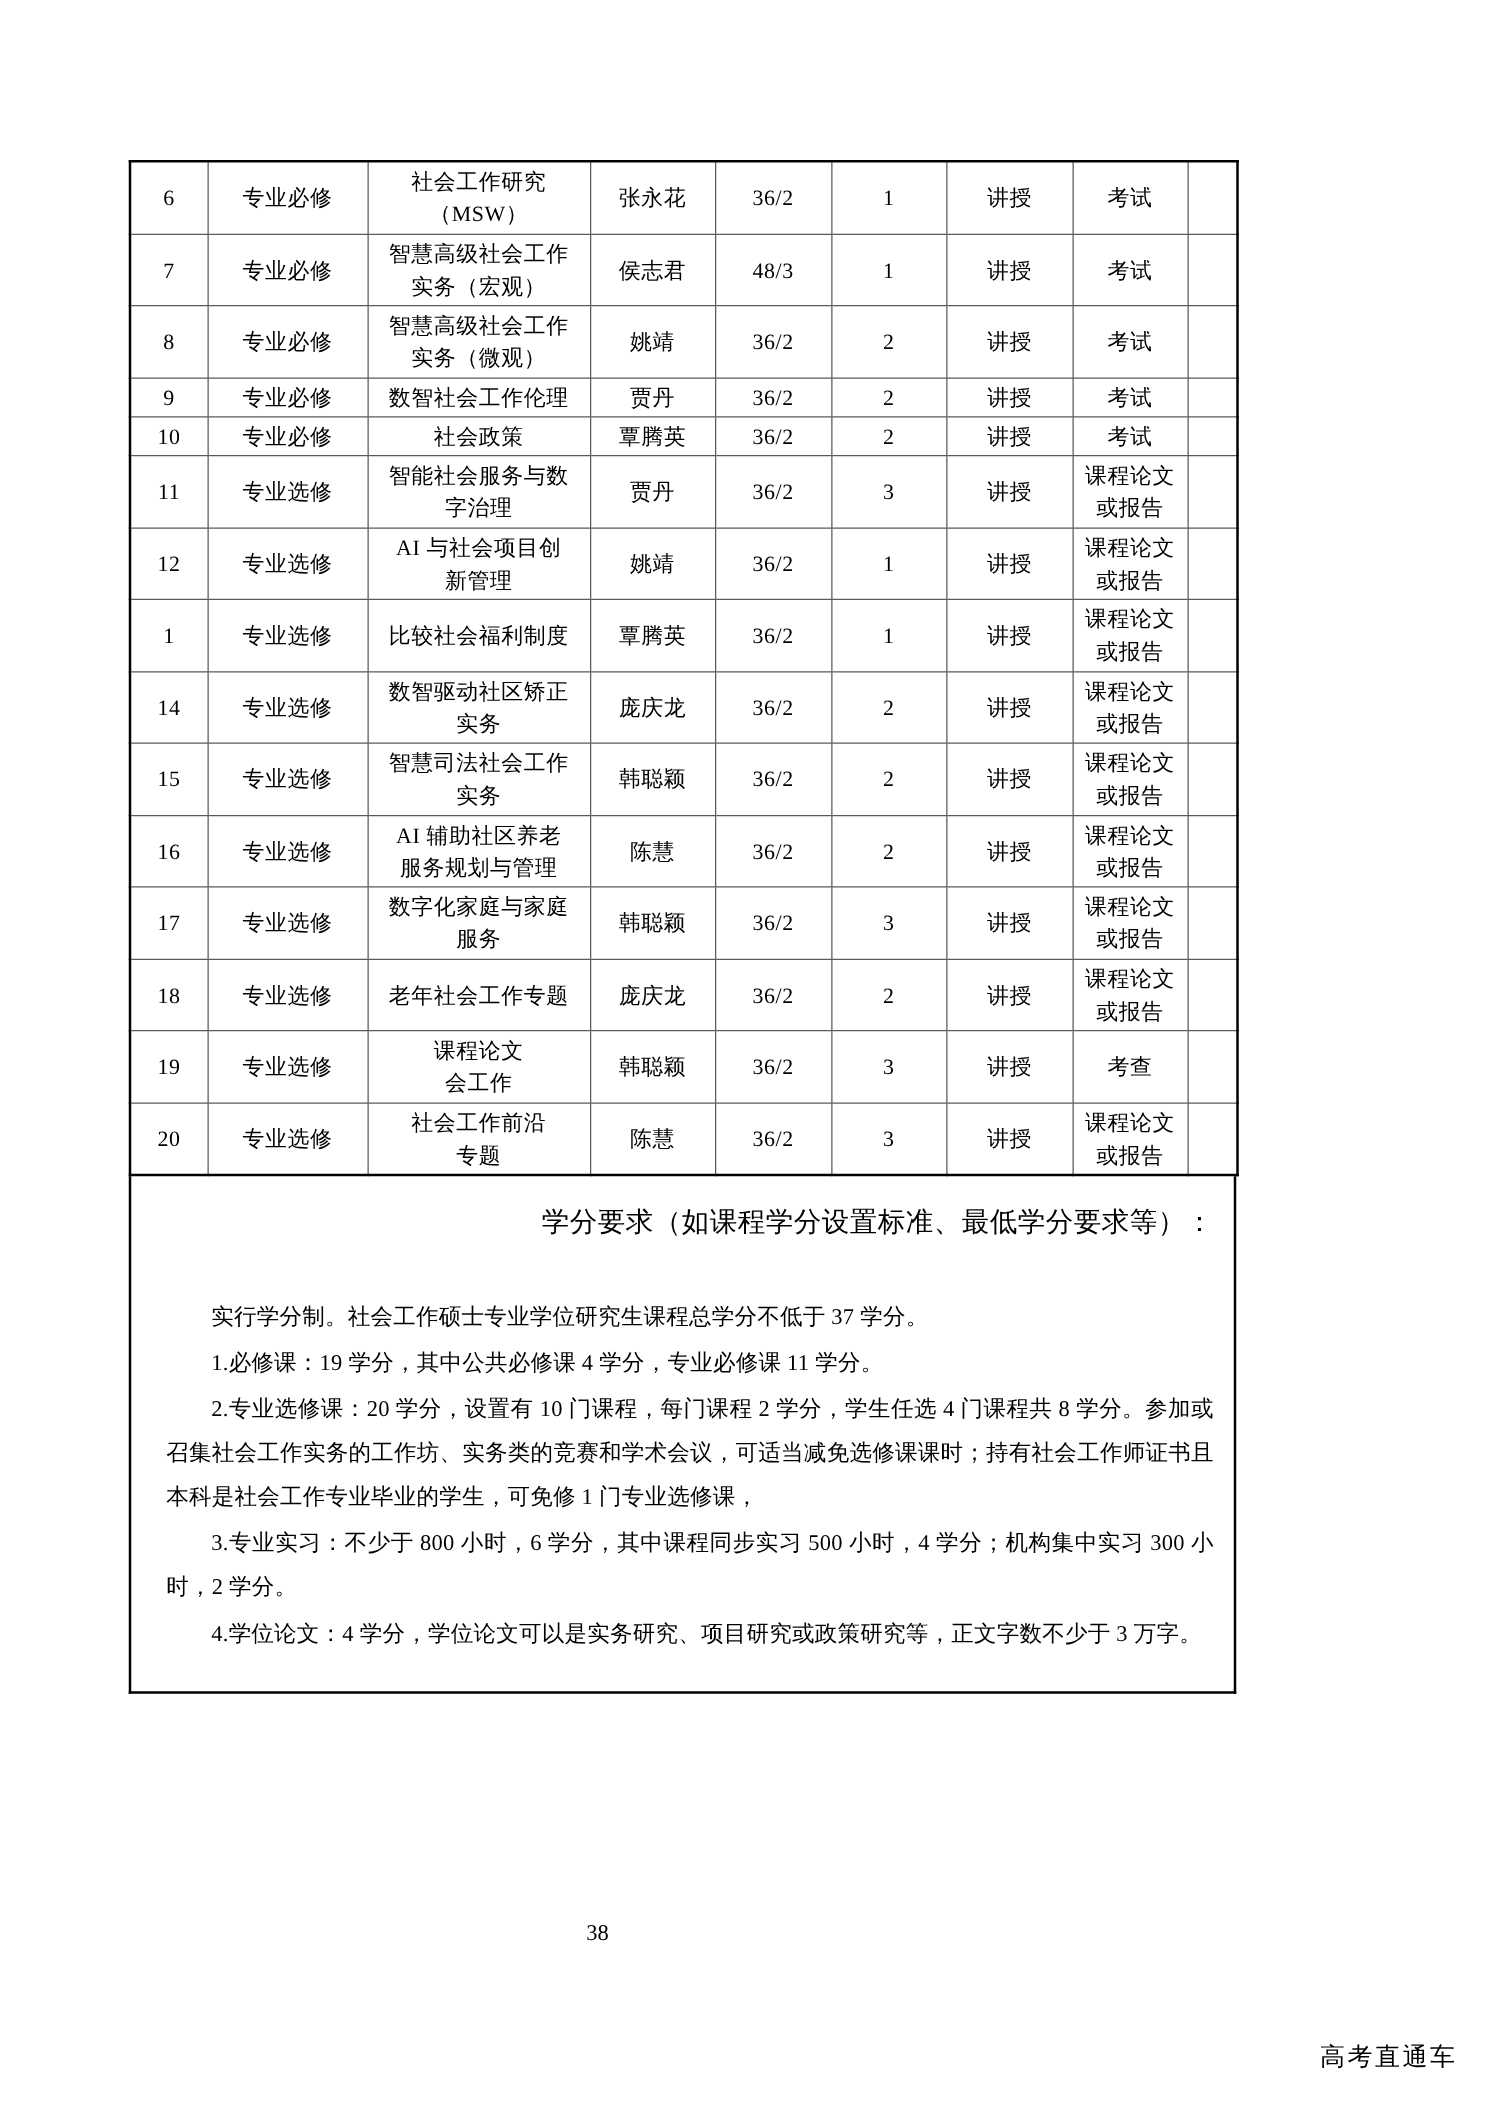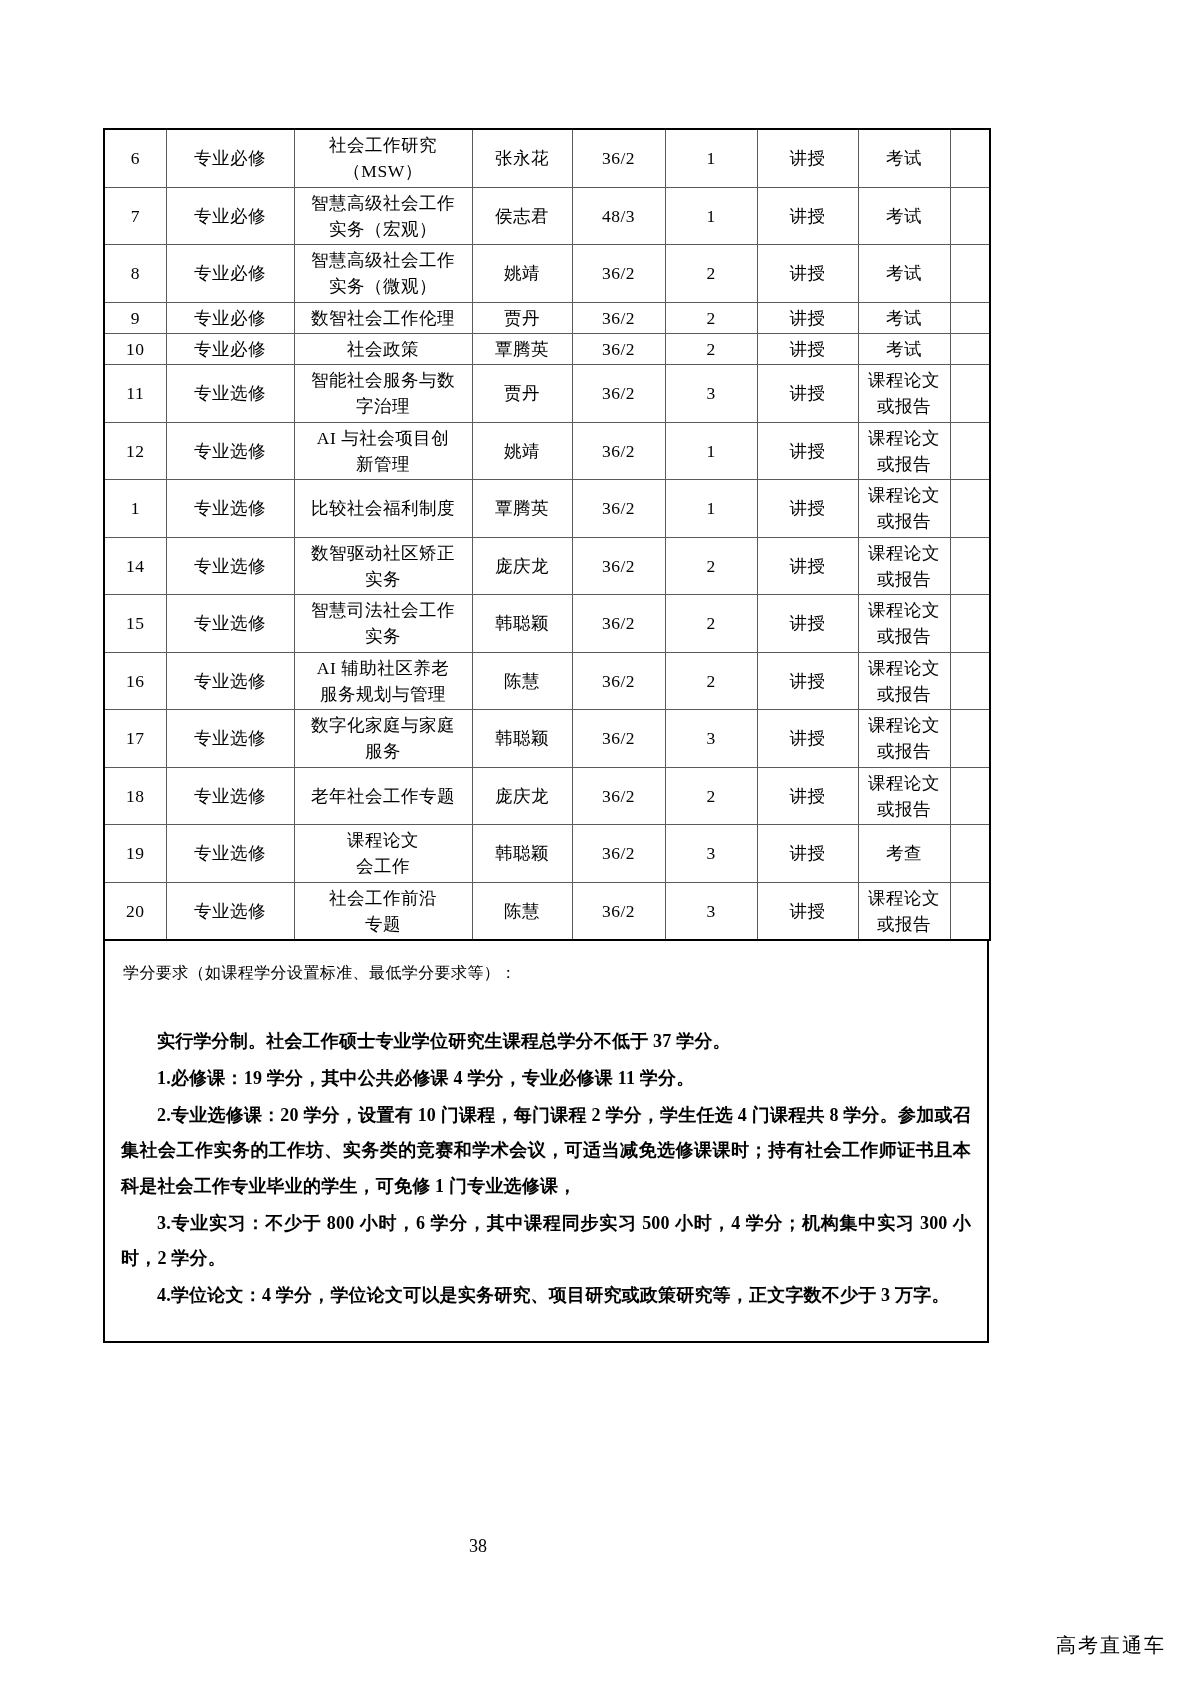--- a/index.html
+++ b/index.html
@@ -64,31 +64,31 @@
   .req-box {
     border: 2px solid #000;
     border-top: none;
     width: 886px;
     box-sizing: border-box;
     padding: 14px 16px 26px 16px;
     font-size: 18px;
     line-height: 1.95;
   }
   .req-title {
-    font-size: 16px;
+    font-size: 22px;
     margin: 2px 0 6px 2px;
     letter-spacing: 0.4px;
+    text-align: right;
   }
   .req-spacer { height: 30px; }
   .req-p {
-    margin: 0 0 2px 0;
+    margin: 0 0 2px 12px;
     text-align: justify;
     text-justify: inter-ideograph;
     letter-spacing: 0.2px;
-    font-weight: bold;
   }
   .indent2 { text-indent: 2em; }
 
   .page-number {
     position: absolute;
     left: 0;
     top: 1536px;
     width: 956px;
     text-align: center;
     font-size: 18px;

